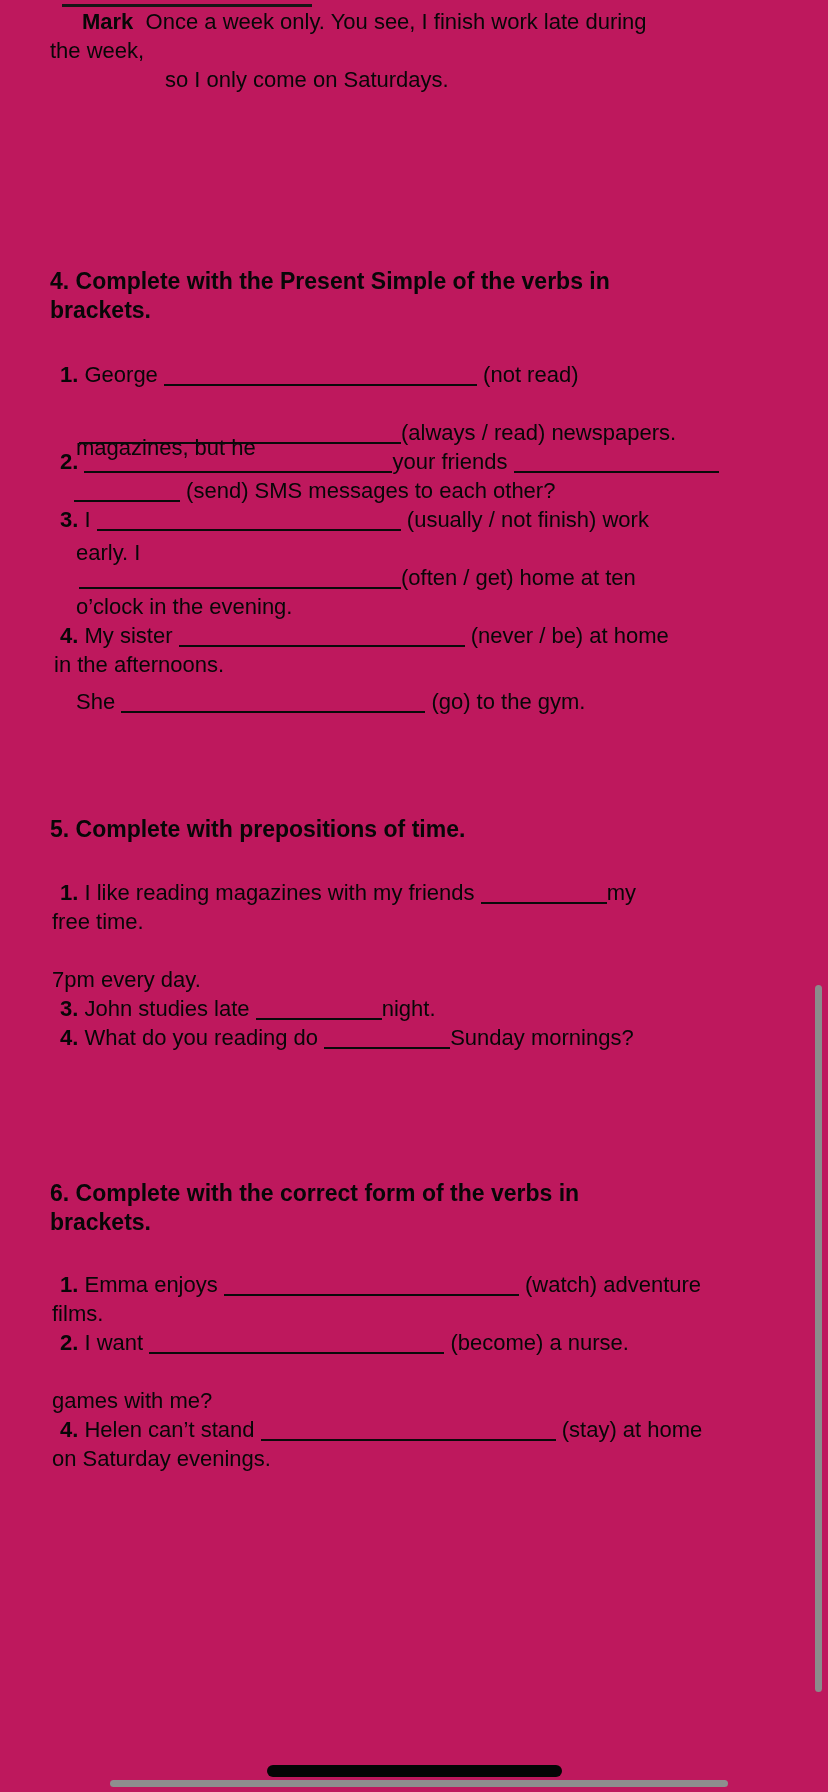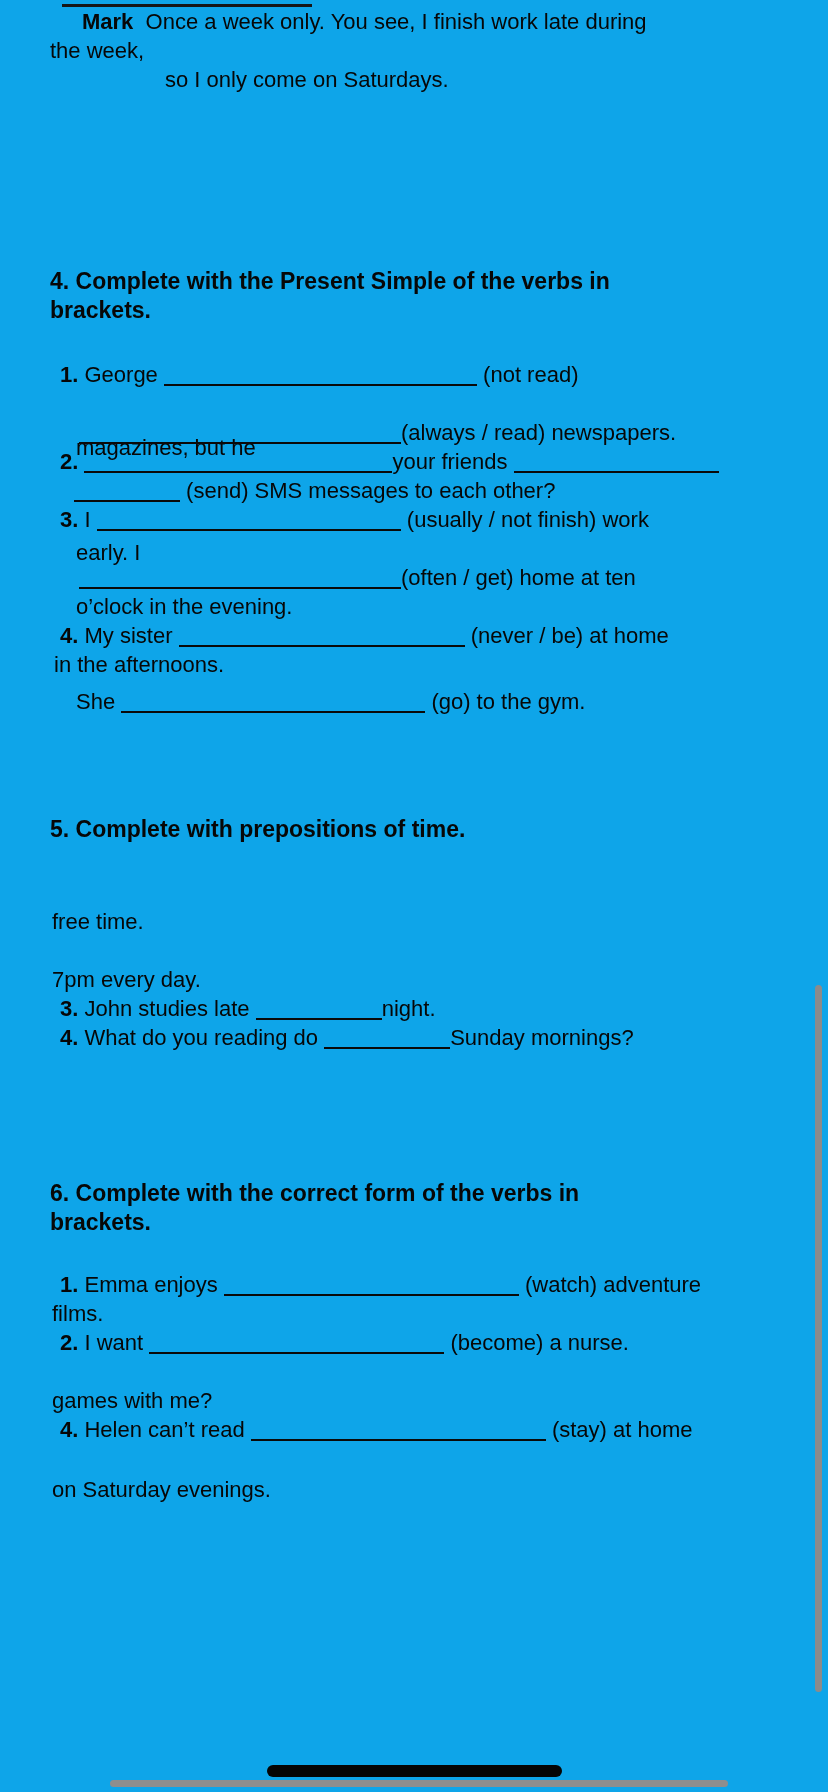--- a/index.html
+++ b/index.html
@@ -24,48 +24,49 @@
     display:inline-block;
     border-bottom:2.5px solid #0a0a0a;
     height:0.4em;
     margin-bottom:-4px;
   }
   .shape{position:absolute;}
 </style>
 </head>
 <body>
 
-<div id="screen" style="background: #0ea5e9;">
+<div id="screen" style="background: #be185d;">
     <div class="line" style="left: 82px; top: 9px;"><span class="seg-bold">Mark</span><span>&nbsp; Once a week only. You see, I finish work late during</span></div>
     <div class="line" style="left: 50px; top: 38px;"><span>the week,</span></div>
     <div class="line" style="left: 125px; top: 67px; margin-left: 40px;"><span>so I only come on Saturdays.</span></div>
     <div class="line bold" style="left: 50px; top: 268px;"><span>4. Complete with the Present Simple of the verbs in</span></div>
     <div class="line bold" style="left: 50px; top: 297px;"><span>brackets.</span></div>
     <div class="line" style="left: 60px; top: 362px;"><span class="seg-bold">1.</span><span> George </span><span class="blank" style="width: 313px;"></span><span> (not read)</span></div>
     <div class="line" style="left: 76px; top: 391px; margin-top: 44px;"><span>magazines, but he</span></div>
     <div class="line" style="left: 79px; top: 420px;"><span class="blank" style="width: 322px;"></span><span>(always / read) newspapers.</span></div>
     <div class="line" style="left: 60px; top: 449px;"><span class="seg-bold">2.</span><span> </span><span class="blank" style="width: 308px;"></span><span>your friends </span><span class="blank" style="width: 205px;"></span></div>
     <div class="line" style="left: 74px; top: 478px;"><span class="blank" style="width: 106px;"></span><span> (send) SMS messages to each other?</span></div>
     <div class="line" style="left: 60px; top: 507px;"><span class="seg-bold">3.</span><span> I </span><span class="blank" style="width: 304px;"></span><span> (usually / not finish) work</span></div>
     <div class="line" style="left: 76px; top: 540px;"><span>early. I</span></div>
     <div class="line" style="left: 79px; top: 565px;"><span class="blank" style="width: 322px;"></span><span>(often / get) home at ten</span></div>
     <div class="line" style="left: 76px; top: 594px;"><span>o’clock in the evening.</span></div>
     <div class="line" style="left: 60px; top: 623px;"><span class="seg-bold">4.</span><span> My sister </span><span class="blank" style="width: 286px;"></span><span> (never / be) at home</span></div>
     <div class="line" style="left: 54px; top: 652px;"><span>in the afternoons.</span></div>
     <div class="line" style="left: 76px; top: 689px;"><span>She </span><span class="blank" style="width: 304px;"></span><span> (go) to the gym.</span></div>
     <div class="line bold" style="left: 50px; top: 816px;"><span>5. Complete with prepositions of time.</span></div>
+    <div class="line" style="left: 60px; top: 880px;"><span class="seg-bold">1.</span><span> I like reading magazines with my friends </span><span class="blank" style="width: 126px;"></span><span>my</span></div>
     <div class="line" style="left: 52px; top: 909px;"><span>free time.</span></div>
     <div class="line" style="left: 52px; top: 967px;"><span>7pm every day.</span></div>
     <div class="line" style="left: 60px; top: 996px;"><span class="seg-bold">3.</span><span> John studies late </span><span class="blank" style="width: 126px;"></span><span>night.</span></div>
     <div class="line" style="left: 60px; top: 1025px;"><span class="seg-bold">4.</span><span> What do you reading do </span><span class="blank" style="width: 126px;"></span><span>Sunday mornings?</span></div>
     <div class="line bold" style="left: 50px; top: 1180px;"><span>6. Complete with the correct form of the verbs in</span></div>
     <div class="line bold" style="left: 50px; top: 1209px;"><span>brackets.</span></div>
     <div class="line" style="left: 60px; top: 1272px;"><span class="seg-bold">1.</span><span> Emma enjoys </span><span class="blank" style="width: 295px;"></span><span> (watch) adventure</span></div>
     <div class="line" style="left: 52px; top: 1301px;"><span>films.</span></div>
     <div class="line" style="left: 60px; top: 1330px;"><span class="seg-bold">2.</span><span> I want </span><span class="blank" style="width: 295px;"></span><span> (become) a nurse.</span></div>
     <div class="line" style="left: 52px; top: 1388px;"><span>games with me?</span></div>
-    <div class="line" style="left: 60px; top: 1417px;"><span class="seg-bold">4.</span><span> Helen can’t read </span><span class="blank" style="width: 295px;"></span><span> (stay) at home</span></div>
-    <div class="line" style="left: 52px; top: 1446px; margin-top: 31px;"><span>on Saturday evenings.</span></div>
+    <div class="line" style="left: 60px; top: 1417px;"><span class="seg-bold">4.</span><span> Helen can’t stand </span><span class="blank" style="width: 295px;"></span><span> (stay) at home</span></div>
+    <div class="line" style="left: 52px; top: 1446px;"><span>on Saturday evenings.</span></div>
     <div class="shape" style="left: 62px; top: 4px; width: 250px; height: 3px; border-radius: 0px; background: rgb(22, 22, 22);"></div>
     <div class="shape" style="left: 815px; top: 985px; width: 7px; height: 707px; border-radius: 3.5px; background: rgb(139, 139, 139);"></div>
     <div class="shape" style="left: 267px; top: 1765px; width: 295px; height: 12px; border-radius: 6px; background: rgb(5, 5, 5);"></div>
     <div class="shape" style="left: 110px; top: 1780px; width: 618px; height: 7px; border-radius: 3.5px; background: rgb(142, 142, 142);"></div>
   </div>
 
 </body></html>

